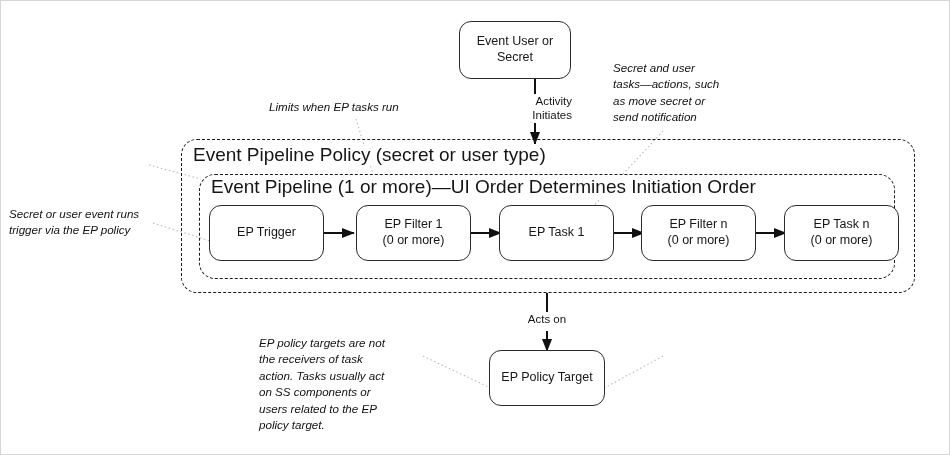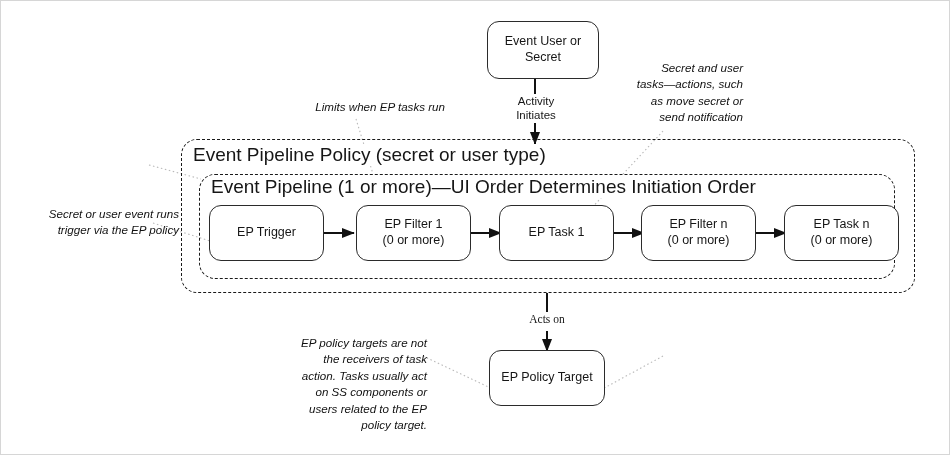--- a/index.html
+++ b/index.html
@@ -66,21 +66,21 @@
     line-height: 1.25;
     white-space: pre-line;
     z-index: 4;
     background: #ffffff;
   }
   .annot {
     position: absolute;
     font-size: 11.6px;
     font-style: italic;
     color: #111111;
-    text-align: right;
+    text-align: left;
     line-height: 1.42;
     white-space: pre-line;
     z-index: 4;
   }
 </style>
 </head>
 <body>
 
 <div id="canvas">
 
@@ -103,24 +103,24 @@
     <line x1="546" y1="330" x2="546" y2="350" stroke="#111111" stroke-width="2" marker-end="url(#arrowhead)"></line>
 
     <line x1="355" y1="118" x2="372" y2="173" stroke="#b9b9b9" stroke-width="1.1" stroke-dasharray="1.5,2.6"></line>
     <line x1="662" y1="130" x2="586" y2="212" stroke="#b9b9b9" stroke-width="1.1" stroke-dasharray="1.5,2.6"></line>
     <line x1="148" y1="164" x2="200" y2="178" stroke="#b9b9b9" stroke-width="1.1" stroke-dasharray="1.5,2.6"></line>
     <line x1="152" y1="222" x2="228" y2="246" stroke="#b9b9b9" stroke-width="1.1" stroke-dasharray="1.5,2.6"></line>
     <line x1="422" y1="355" x2="500" y2="392" stroke="#b9b9b9" stroke-width="1.1" stroke-dasharray="1.5,2.6"></line>
     <line x1="662" y1="355" x2="594" y2="392" stroke="#b9b9b9" stroke-width="1.1" stroke-dasharray="1.5,2.6"></line>
   </svg>
 
-  <div class="node" style="left:486px; top:20px; width:112px; height:58px;">Event User or
+  <div class="node" style="left:458px; top:20px; width:112px; height:58px;">Event User or
 Secret</div>
 
-  <div class="edge-label" style="left:499px; top:93px; width:72px;">Activity
+  <div class="edge-label" style="left:499px; top:93px; width:72px;text-align:right;">Activity
 Initiates</div>
 
   <div class="dashbox" style="left:180px; top:138px; width:734px; height:154px;"></div>
   <div class="dashbox-label" style="left:190px; top:143px;">Event Pipeline Policy (secret or user type)</div>
 
   <div class="dashbox" style="left:198px; top:173px; width:696px; height:105px;"></div>
   <div class="dashbox-label" style="left:208px; top:175px;">Event Pipeline (1 or more)—UI Order Determines Initiation Order</div>
 
   <div class="node" style="left:208px; top:204px; width:115px; height:56px;">EP Trigger</div>
 
@@ -128,21 +128,21 @@
 (0 or more)</div>
 
   <div class="node" style="left:498px; top:204px; width:115px; height:56px;">EP Task 1</div>
 
   <div class="node" style="left:640px; top:204px; width:115px; height:56px;">EP Filter n
 (0 or more)</div>
 
   <div class="node" style="left:783px; top:204px; width:115px; height:56px;">EP Task n
 (0 or more)</div>
 
-  <div class="edge-label" style="left:514px; top:311px; width:64px;font-family:Liberation Serif, serif;">Acts on</div>
+  <div class="edge-label" style="left:514px; top:311px; width:64px;">Acts on</div>
 
   <div class="node" style="left:488px; top:349px; width:116px; height:56px;">EP Policy Target</div>
 
   <div class="annot" style="left:268px; top:98px; width:176px;">Limits when EP tasks run</div>
 
   <div class="annot" style="left:612px; top:59px; width:130px;">Secret and user
 tasks—actions, such
 as move secret or
 send notification</div>
 

